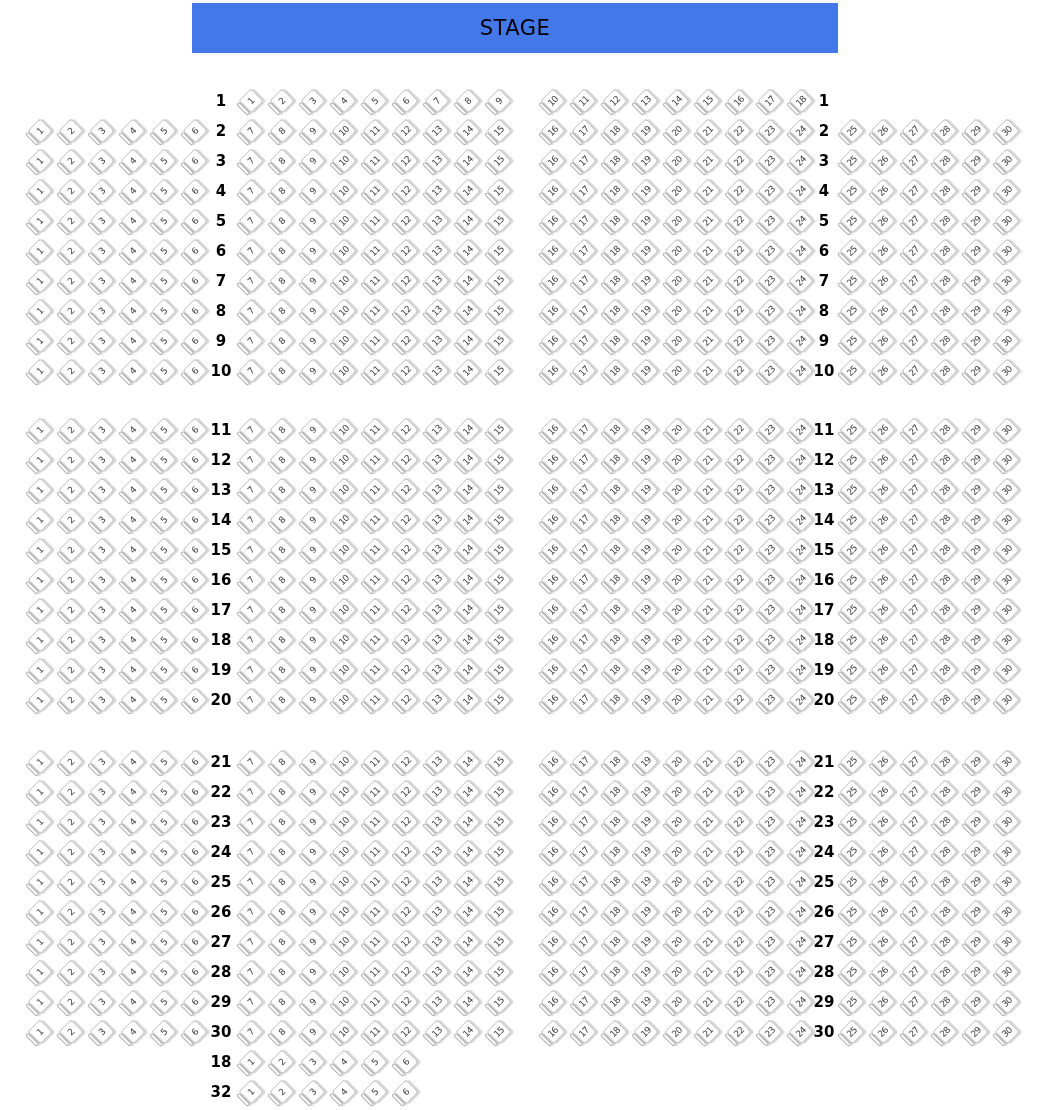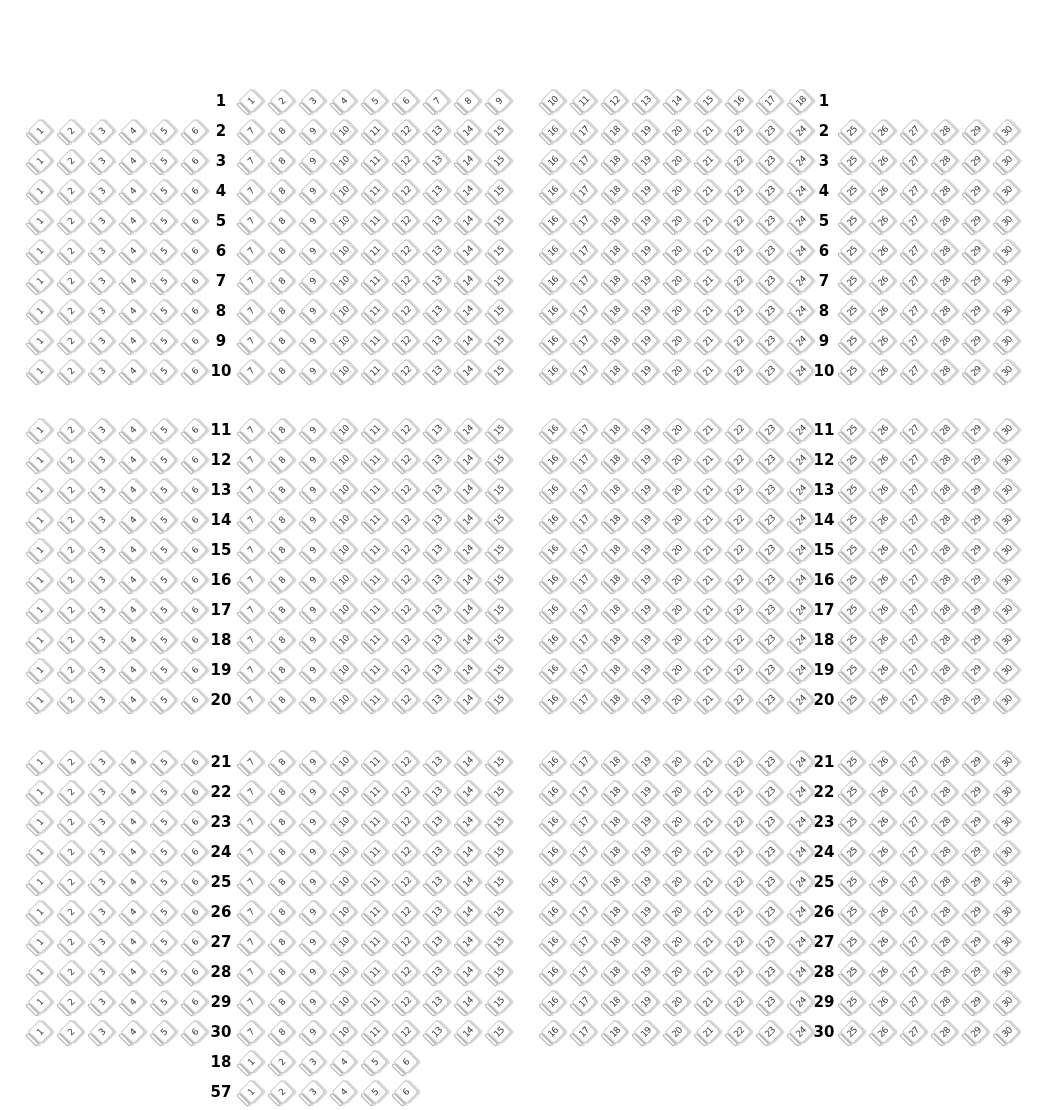--- a/index.html
+++ b/index.html
@@ -79,20 +79,23 @@
     font-weight: bold;
     font-size: 15px;
     color: var(--row-label, #000);
     white-space: nowrap;
   }
 </style>
 </head>
 <body>
 
 <div class="canvas">
+  <div class="stage">
+    <span>STAGE</span>
+  </div>
   <div class="seats">
       <div class="row-label" style="left: 221px; top: 101px;">1</div>
       <div class="row-label" style="left: 824px; top: 101px;">1</div>
       <div class="seat" style="left: 251px; top: 101px;">
         <span class="seat-num">1</span>
       </div>
       <div class="seat" style="left: 282px; top: 101px;">
         <span class="seat-num">2</span>
       </div>
       <div class="seat" style="left: 313px; top: 101px;">
@@ -2823,21 +2826,21 @@
       </div>
       <div class="seat" style="left: 344px; top: 1062px;">
         <span class="seat-num">4</span>
       </div>
       <div class="seat" style="left: 375px; top: 1062px;">
         <span class="seat-num">5</span>
       </div>
       <div class="seat" style="left: 406px; top: 1062px;">
         <span class="seat-num">6</span>
       </div>
-      <div class="row-label" style="left: 221px; top: 1092px;">57</div>
+      <div class="row-label" style="left: 221px; top: 1092px;">32</div>
       <div class="seat" style="left: 251px; top: 1092px;">
         <span class="seat-num">1</span>
       </div>
       <div class="seat" style="left: 282px; top: 1092px;">
         <span class="seat-num">2</span>
       </div>
       <div class="seat" style="left: 313px; top: 1092px;">
         <span class="seat-num">3</span>
       </div>
       <div class="seat" style="left: 344px; top: 1092px;">

